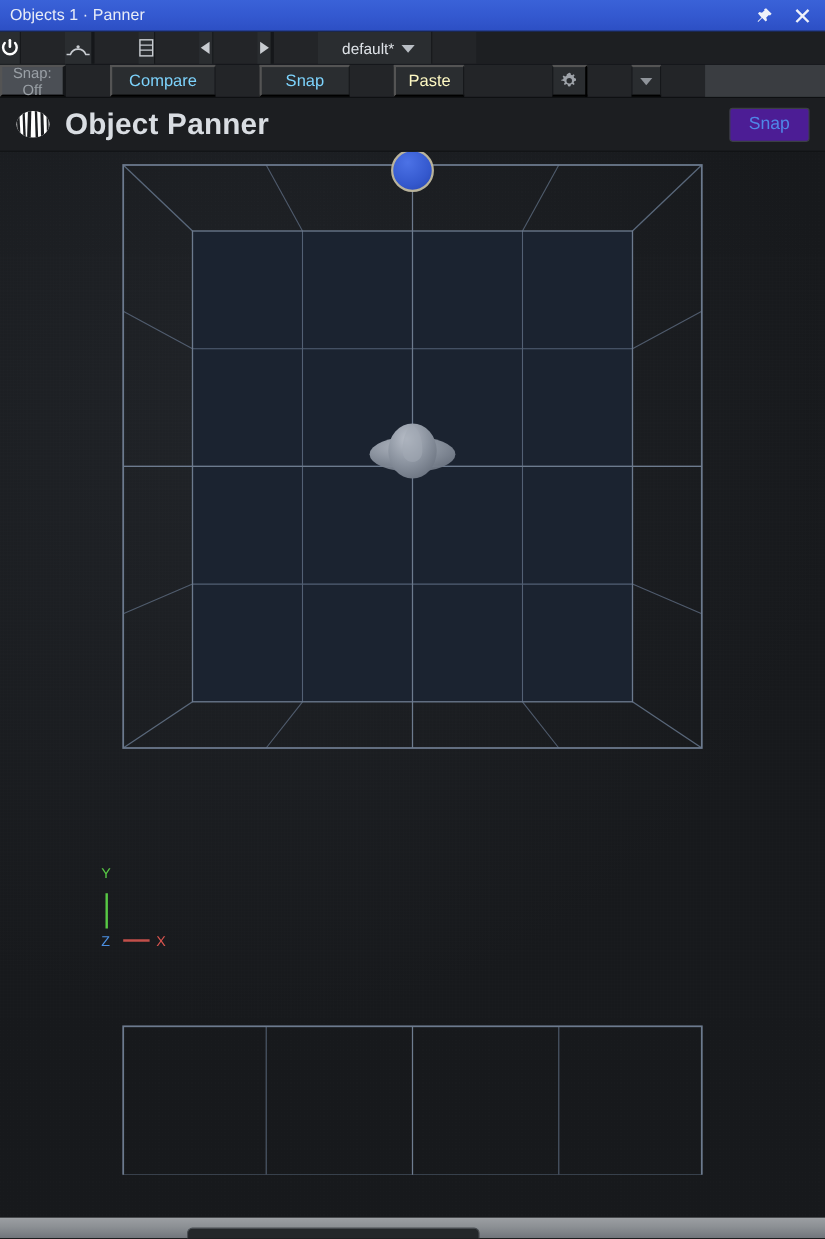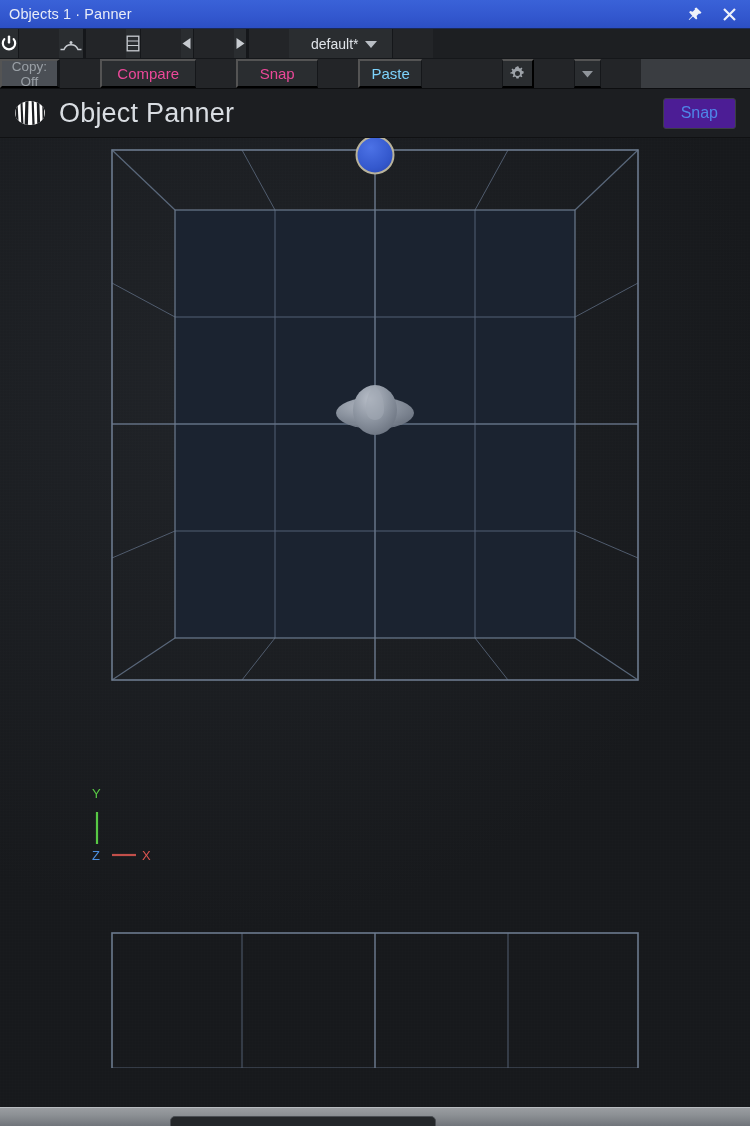--- a/index.html
+++ b/index.html
@@ -91,26 +91,26 @@
     background: #4b4f55;
     color: #9aa0a6;
     border-right: 3px solid #15171a;
     display: flex; align-items: center; justify-content: center;
     font-size: 13.5px;
   }
   .textbtn {
     background: #2a2d30;
     border-right: 1px solid #15171a;
     display: flex; align-items: center; justify-content: center;
-    color: #ec4899;
+    color: #7dd3fc;
     font-size: 15px;
   }
   .textbtn.w1 { width: 134px; }
   .textbtn.w2 { width: 114px; }
-  .textbtn.w3 { width: 88px; color: #7dd3fc; }
+  .textbtn.w3 { width: 88px; color: #fef9c3; }
   .row2-fill { flex: 1 1 auto; background: #1d1f22; }
   .gearbtn {
     width: 32px; background: #2a2d30;
     display: flex; align-items: center; justify-content: center;
     color: #9ea3a9;
     border-left: 1px solid #15171a;
   }
   .caretbtn {
     width: 30px; background: #2a2d30;
     display: flex; align-items: center; justify-content: center;
@@ -127,21 +127,21 @@
     flex: 0 0 48px;
     background: #1c1e21;
     border-bottom: 1px solid #101113;
     display: flex; align-items: center;
     padding: 0 14px 0 13px;
   }
   .logo { width: 34px; height: 26px; margin-right: 12px; }
   .ptitle {
     color: #d9dde2;
     font-size: 27px;
-    font-weight: 400;
+    font-weight: 700;
     letter-spacing: .2px;
   }
   .pheader-spacer { flex: 1 1 auto; }
   .snap {
     background: #4c1d95;
     border: 1px solid #3b3f44;
     border-radius: 3px;
     color: #4f86e8;
     font-size: 16px;
     padding: 5px 17px 6px;
@@ -250,21 +250,21 @@
         <span class="caret">
           <svg width="14" height="9" viewBox="0 0 14 9" aria-hidden="true">
             <path d="M1 1 L13 1 L7 8 Z" fill="#b9bec4"></path>
           </svg>
         </span>
       </div>
       <div class="tb-end"></div>
     </div>
 
     <div class="tbrow row2">
-      <button class="autobtn">Copy: Off</button>
+      <button class="autobtn">Snap: Off</button>
       <button class="textbtn w1">Compare</button>
       <button class="textbtn w2">Snap</button>
       <button class="textbtn w3">Paste</button>
       <div class="row2-fill"></div>
       <button class="gearbtn">
         <svg width="17" height="17" viewBox="0 0 17 17" aria-hidden="true">
           <g fill="currentColor">
             <path d="M8.5 1.2l1.1.2.4 1.5 1.2.5 1.3-.9.9.9-.9 1.3.5 1.2 1.5.4.2 1.1-.2 1.1-1.5.4-.5 1.2.9 1.3-.9.9-1.3-.9-1.2.5-.4 1.5-1.1.2-1.1-.2-.4-1.5-1.2-.5-1.3.9-.9-.9.9-1.3-.5-1.2-1.5-.4L1.2 8.5l.2-1.1 1.5-.4.5-1.2-.9-1.3.9-.9 1.3.9 1.2-.5.4-1.5z"></path>
             <circle cx="8.5" cy="8.5" r="2.5" fill="#2a2d30"></circle>
           </g>

